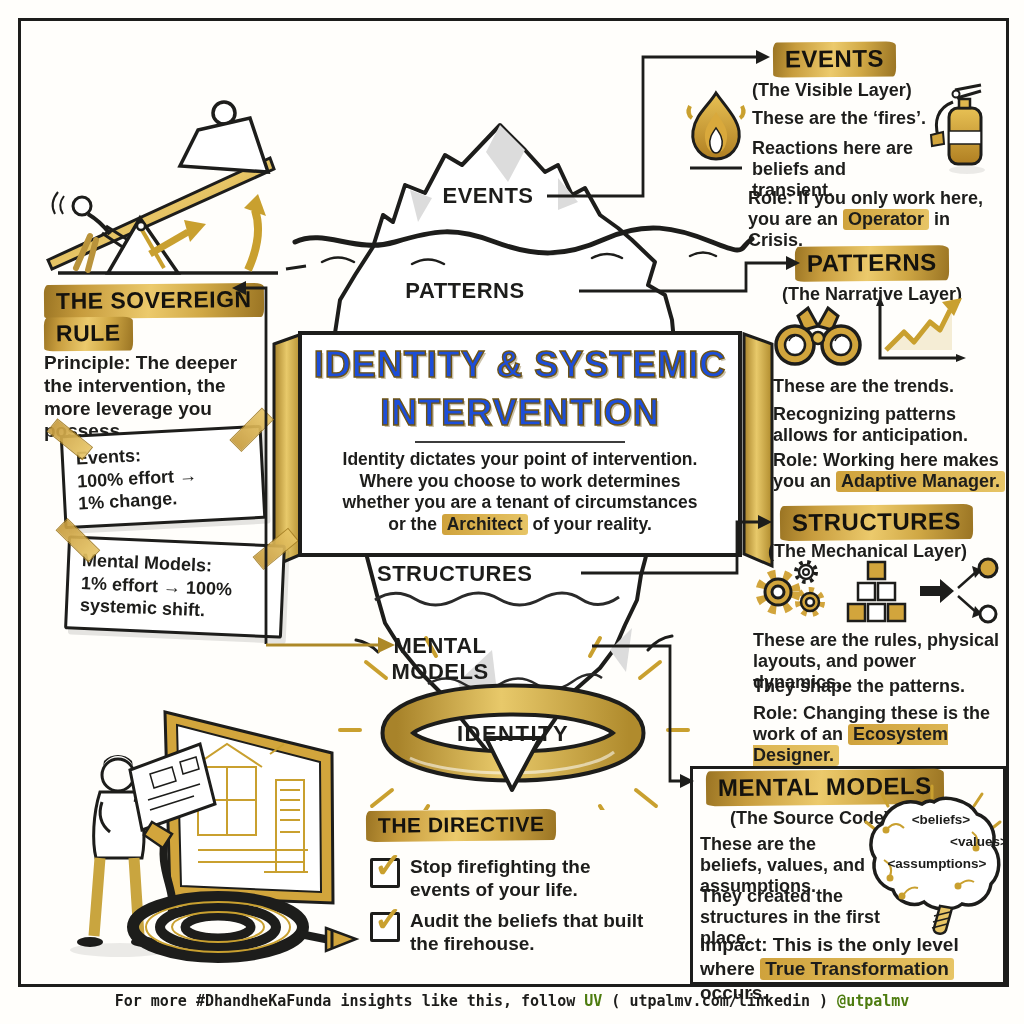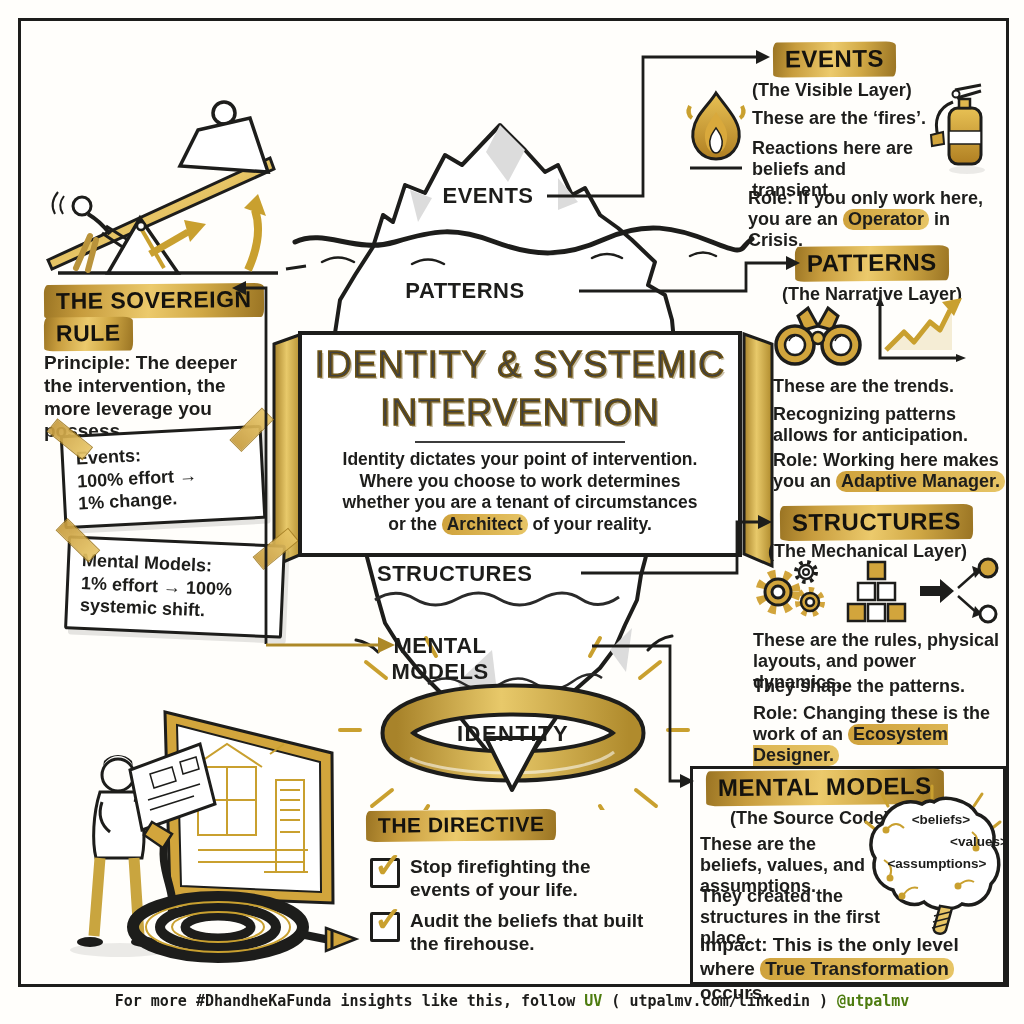--- a/index.html
+++ b/index.html
@@ -6,32 +6,32 @@
   .canvas{position:relative;width:1024px;height:1024px;background:#fffefb;overflow:hidden;
           font-family:"Liberation Sans",sans-serif;color:#1d1d1b;}
   .frame{position:absolute;left:18px;top:18px;width:985px;height:963px;border:3px solid #1d1d1b;z-index:0;}
   svg{position:absolute;}
   .z1{z-index:1}.z2{z-index:2}
   .overlay{z-index:6;pointer-events:none;}
   .abs{position:absolute;}
   .brush{display:inline-block;padding:3px 12px 4px;font-weight:800;letter-spacing:.5px;
          background:linear-gradient(97deg,#9a7423 0%,#c79c3d 18%,#ecca6c 48%,#d0a845 72%,#9a7423 100%);
          border-radius:4px 10px 3px 9px/8px 4px 9px 3px;transform:rotate(-.6deg);color:#14120e;}
-  .hl{background:linear-gradient(95deg,#cfa23c,#e7c566);padding:0 5px 1px;border-radius:10px;font-weight:800;} .xb{font-weight:800;text-align:right;}
+  .hl{background:linear-gradient(95deg,#cfa23c,#e7c566);padding:0 5px 1px;border-radius:3px;font-weight:800;} .xb{font-weight:800;text-align:right;}
   .body-txt{font-size:18px;font-weight:700;line-height:1.18;}
   .sub{font-size:18px;font-weight:800;}
   .ice-label{position:absolute;z-index:4;font-weight:800;font-size:22px;letter-spacing:.5px;text-align:center;}
   .note{position:absolute;z-index:2;background:#fff;border:3px solid #1d1d1b;border-radius:3px;
         box-shadow:4px 5px 0 rgba(0,0,0,.10);padding:10px 12px;font-size:18px;font-weight:800;line-height:1.25;}
   .tape{position:absolute;width:44px;height:15px;background:linear-gradient(90deg,#c79c3d,#e7c566);
         opacity:.92;border:1px solid #a57f25;}
   .banner{position:absolute;left:298px;top:331px;width:444px;height:226px;background:#fff;
           border:4px solid #1d1d1b;z-index:3;box-sizing:border-box;text-align:center;}
-  .banner-title{font-size:36px;font-weight:400;letter-spacing:1px;line-height:1.12;margin-top:10px;
-          color:#404040;-webkit-text-stroke:1.4px #6d5313;text-shadow:2px 2px 0 rgba(109,83,19,.35);}
+  .banner-title{font-size:36px;font-weight:700;letter-spacing:1px;line-height:1.12;margin-top:10px;
+          color:#1d4ed8;-webkit-text-stroke:1.4px #6d5313;text-shadow:2px 2px 0 rgba(109,83,19,.35);}
   .banner-div{width:210px;height:2px;background:#3c3c3c;margin:7px auto 6px;}
   .banner-body{font-size:17.5px;font-weight:700;line-height:1.25;padding:0 40px;}
   .chk{position:absolute;width:24px;height:24px;border:3.5px solid #1d1d1b;border-radius:2px;background:#fff;}
   .chk span{position:absolute;left:1px;top:-16px;font-size:34px;font-weight:800;color:#c9a02f;}
   .dir-item-text{position:absolute;font-size:19px;font-weight:800;line-height:1.2;width:240px;}
   .mm-box{position:absolute;left:690px;top:766px;width:316px;height:219px;border:3.5px solid #1d1d1b;
           background:#fffefb;z-index:2;box-sizing:border-box;}
   .brain-label{position:absolute;z-index:4;font-size:13.5px;font-weight:800;text-align:center;width:130px;}
   .footer{position:absolute;left:0;top:992px;width:1024px;text-align:center;z-index:2;
           font-family:"DejaVu Sans Mono",monospace;font-size:15px;font-weight:700;}

